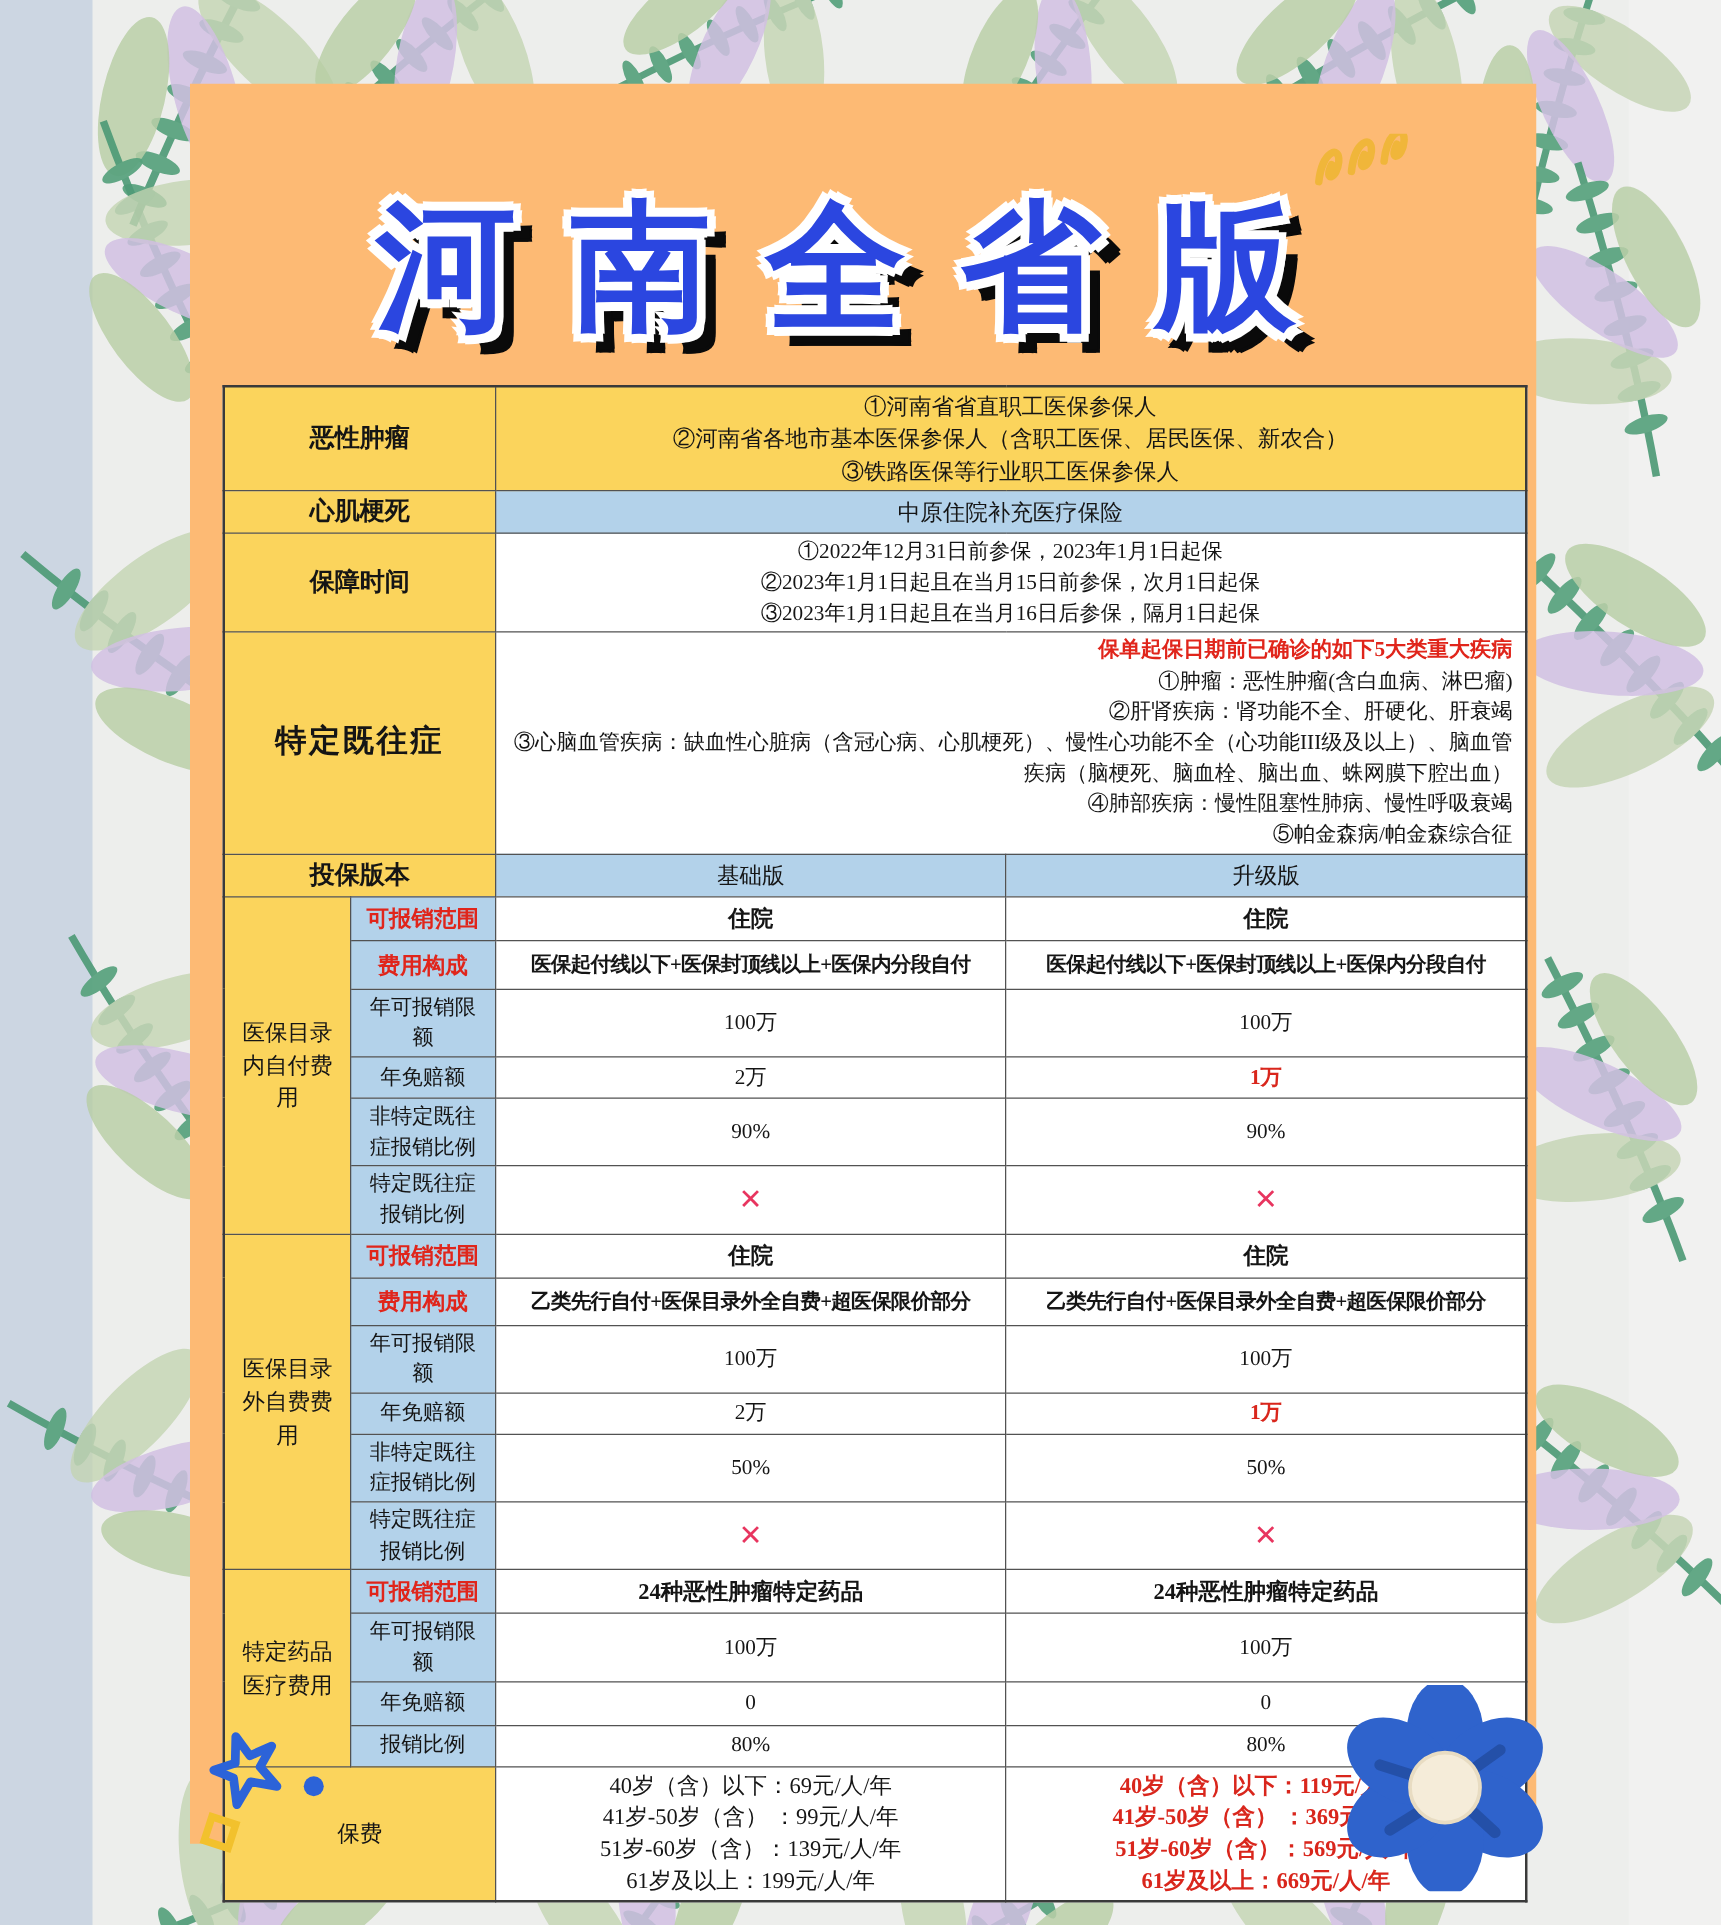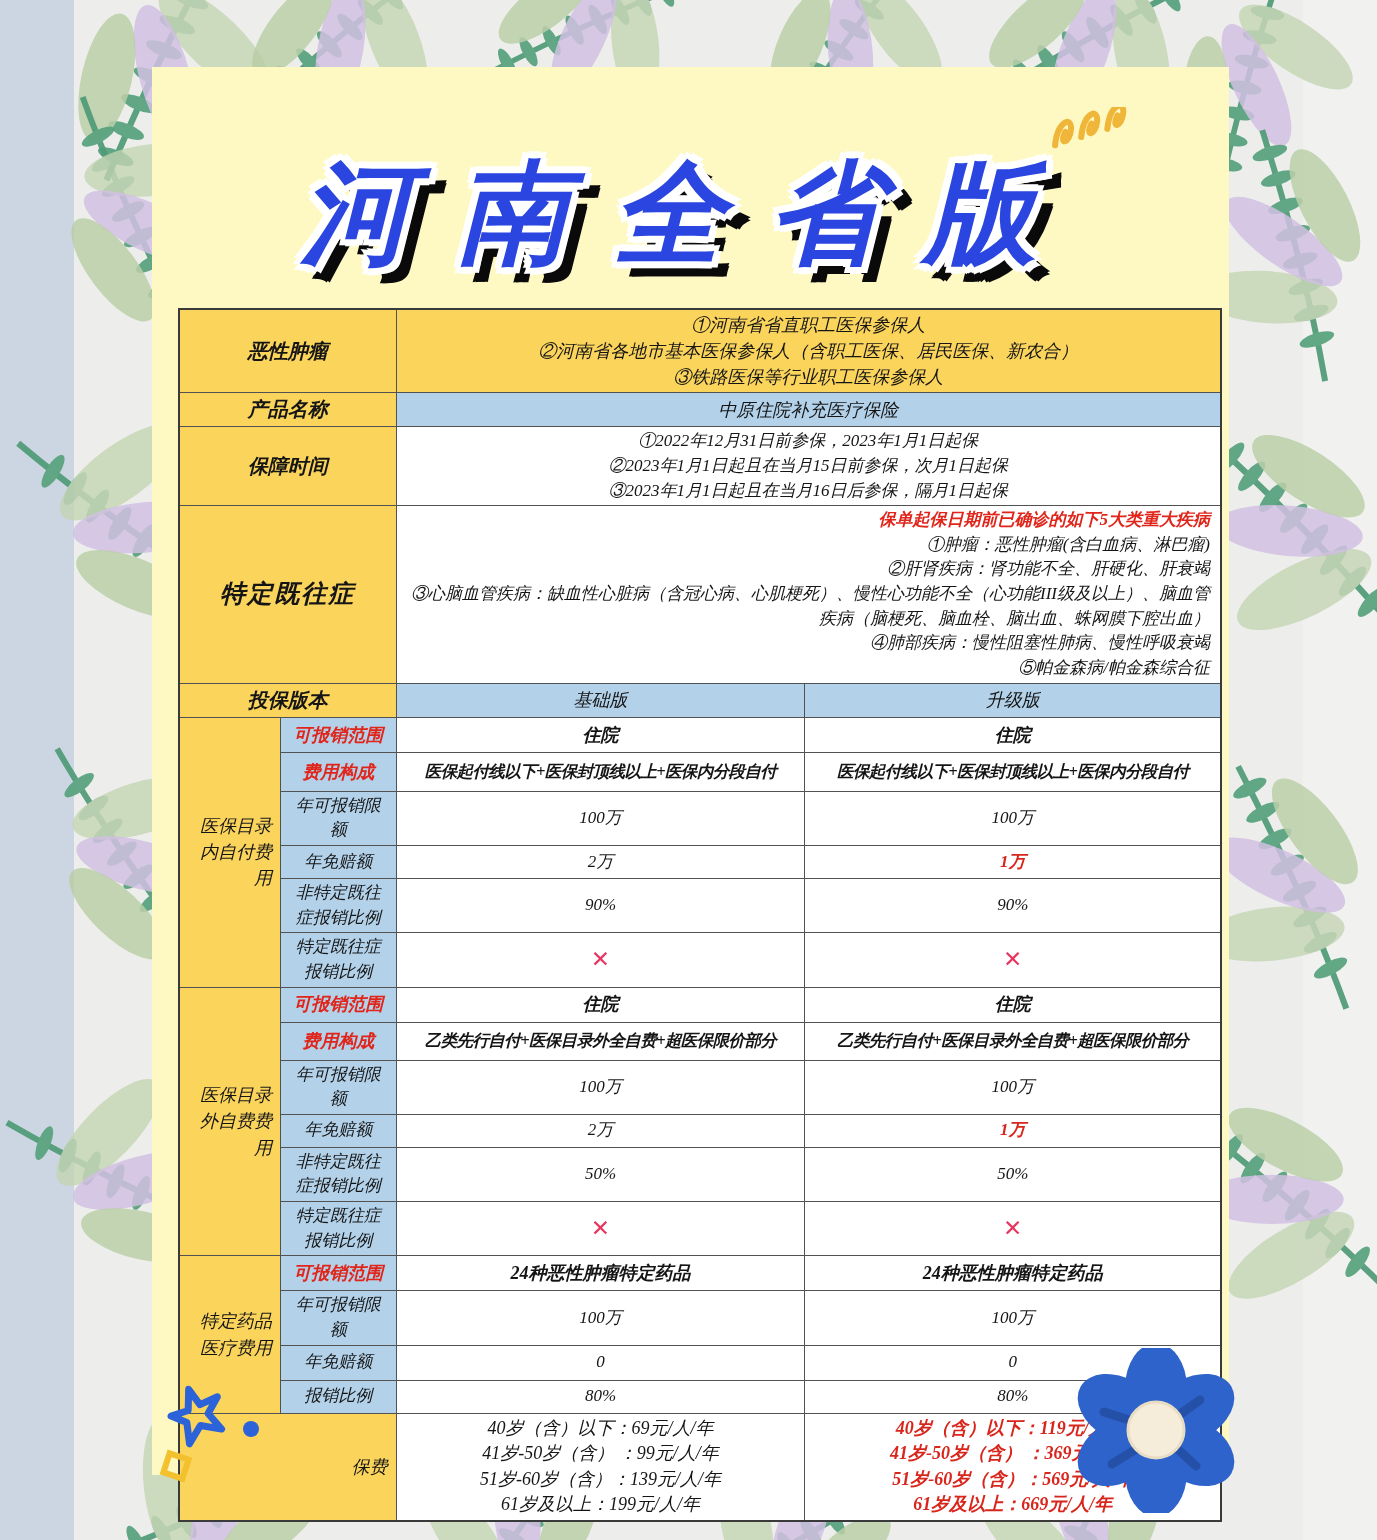--- a/index.html
+++ b/index.html
@@ -11,21 +11,21 @@
     font-family: "Liberation Serif", "DejaVu Serif", serif;
     color: #151515;
   }
   .strip-left  { position:absolute; left:0;  top:0; width:74px; height:1540px; background:#ccd6e2; z-index:0; }
   .strip-right { position:absolute; right:0; top:0; width:74px; height:1540px; background:#f1f1f0; z-index:0; }
 
   .pat { position:absolute; z-index:1; opacity:.92; }
 
   .card {
     position:absolute; left:152px; top:67px; width:1077px; height:1408px;
-    background:#fef9c3; z-index:2;font-style:italic;
+    background:#fdba74; z-index:2;
   }
 
   .poster-title {
     position:absolute; top:72px; left:0; width:100%;
     text-align:center; white-space:nowrap;
     font-family:"Liberation Sans","DejaVu Sans",sans-serif;
     font-weight:900; font-size:112px; letter-spacing:44px;
     color:#2b46e0;
     text-shadow:
       -6px -6px 0 #fff, 6px -6px 0 #fff, -6px 6px 0 #fff, 6px 6px 0 #fff,
@@ -36,21 +36,21 @@
 
   table.ins {
     position:absolute; left:26px; top:241px; width:1044px;
     border-collapse:collapse; table-layout:fixed;
     background:#ffffff; border:2px solid #3a3a3a;
     font-size:17px; line-height:1.45;
   }
   td { border:1.6px solid #525252; padding:2px 8px; text-align:center; vertical-align:middle; }
 
   .ylab  { background:#fbd45c; font-weight:bold; font-size:20px; }
-  .ylab2 { background:#fbd45c; font-size:18px;text-align:right; }         
+  .ylab2 { background:#fbd45c; font-size:18px; }         
   .ybig  { background:#fbd45c; font-weight:bold; font-size:25px; letter-spacing:2px; }
   .ycontent { background:#fbd45c; font-size:18px; }
   .bcell { background:#b3d2ea; font-size:18px; }
   .sub   { background:#b3d2ea; font-size:17px; }
   .subred{ background:#b3d2ea; font-weight:bold; font-size:18px; color:#e0251b; }
   .vbold { font-weight:bold; font-size:18px; }
   .vlong { font-weight:bold; font-size:16.5px; letter-spacing:-0.6px; white-space:nowrap; padding:2px 2px;text-align:center; }
   .vred  { color:#d9261c; font-weight:bold; }
   .cross { color:#e8355f; font-weight:bold; font-size:23px; font-family:"Liberation Sans","DejaVu Sans",sans-serif; }
   .leftal{ text-align:right; padding-left:12px; padding-right:10px; font-size:17px; }
@@ -164,21 +164,21 @@
         <tr style="height:80px">
       <td colspan="2" class="ylab">恶性肿瘤</td>
       <td colspan="2" class="ycontent">
         <div>①河南省省直职工医保参保人</div>
         <div>②河南省各地市基本医保参保人（含职工医保、居民医保、新农合）</div>
         <div>③铁路医保等行业职工医保参保人</div>
       </td>
     </tr>
 
     <tr style="height:31px">
-      <td colspan="2" class="ylab">产品名称</td>
+      <td colspan="2" class="ylab">心肌梗死</td>
       <td colspan="2" class="bcell">中原住院补充医疗保险</td>
     </tr>
 
     <tr style="height:76px">
       <td colspan="2" class="ylab">保障时间</td>
       <td colspan="2">
         <div>①2022年12月31日前参保，2023年1月1日起保</div>
         <div>②2023年1月1日起且在当月15日前参保，次月1日起保</div>
         <div>③2023年1月1日起且在当月16日后参保，隔月1日起保</div>
       </td>

